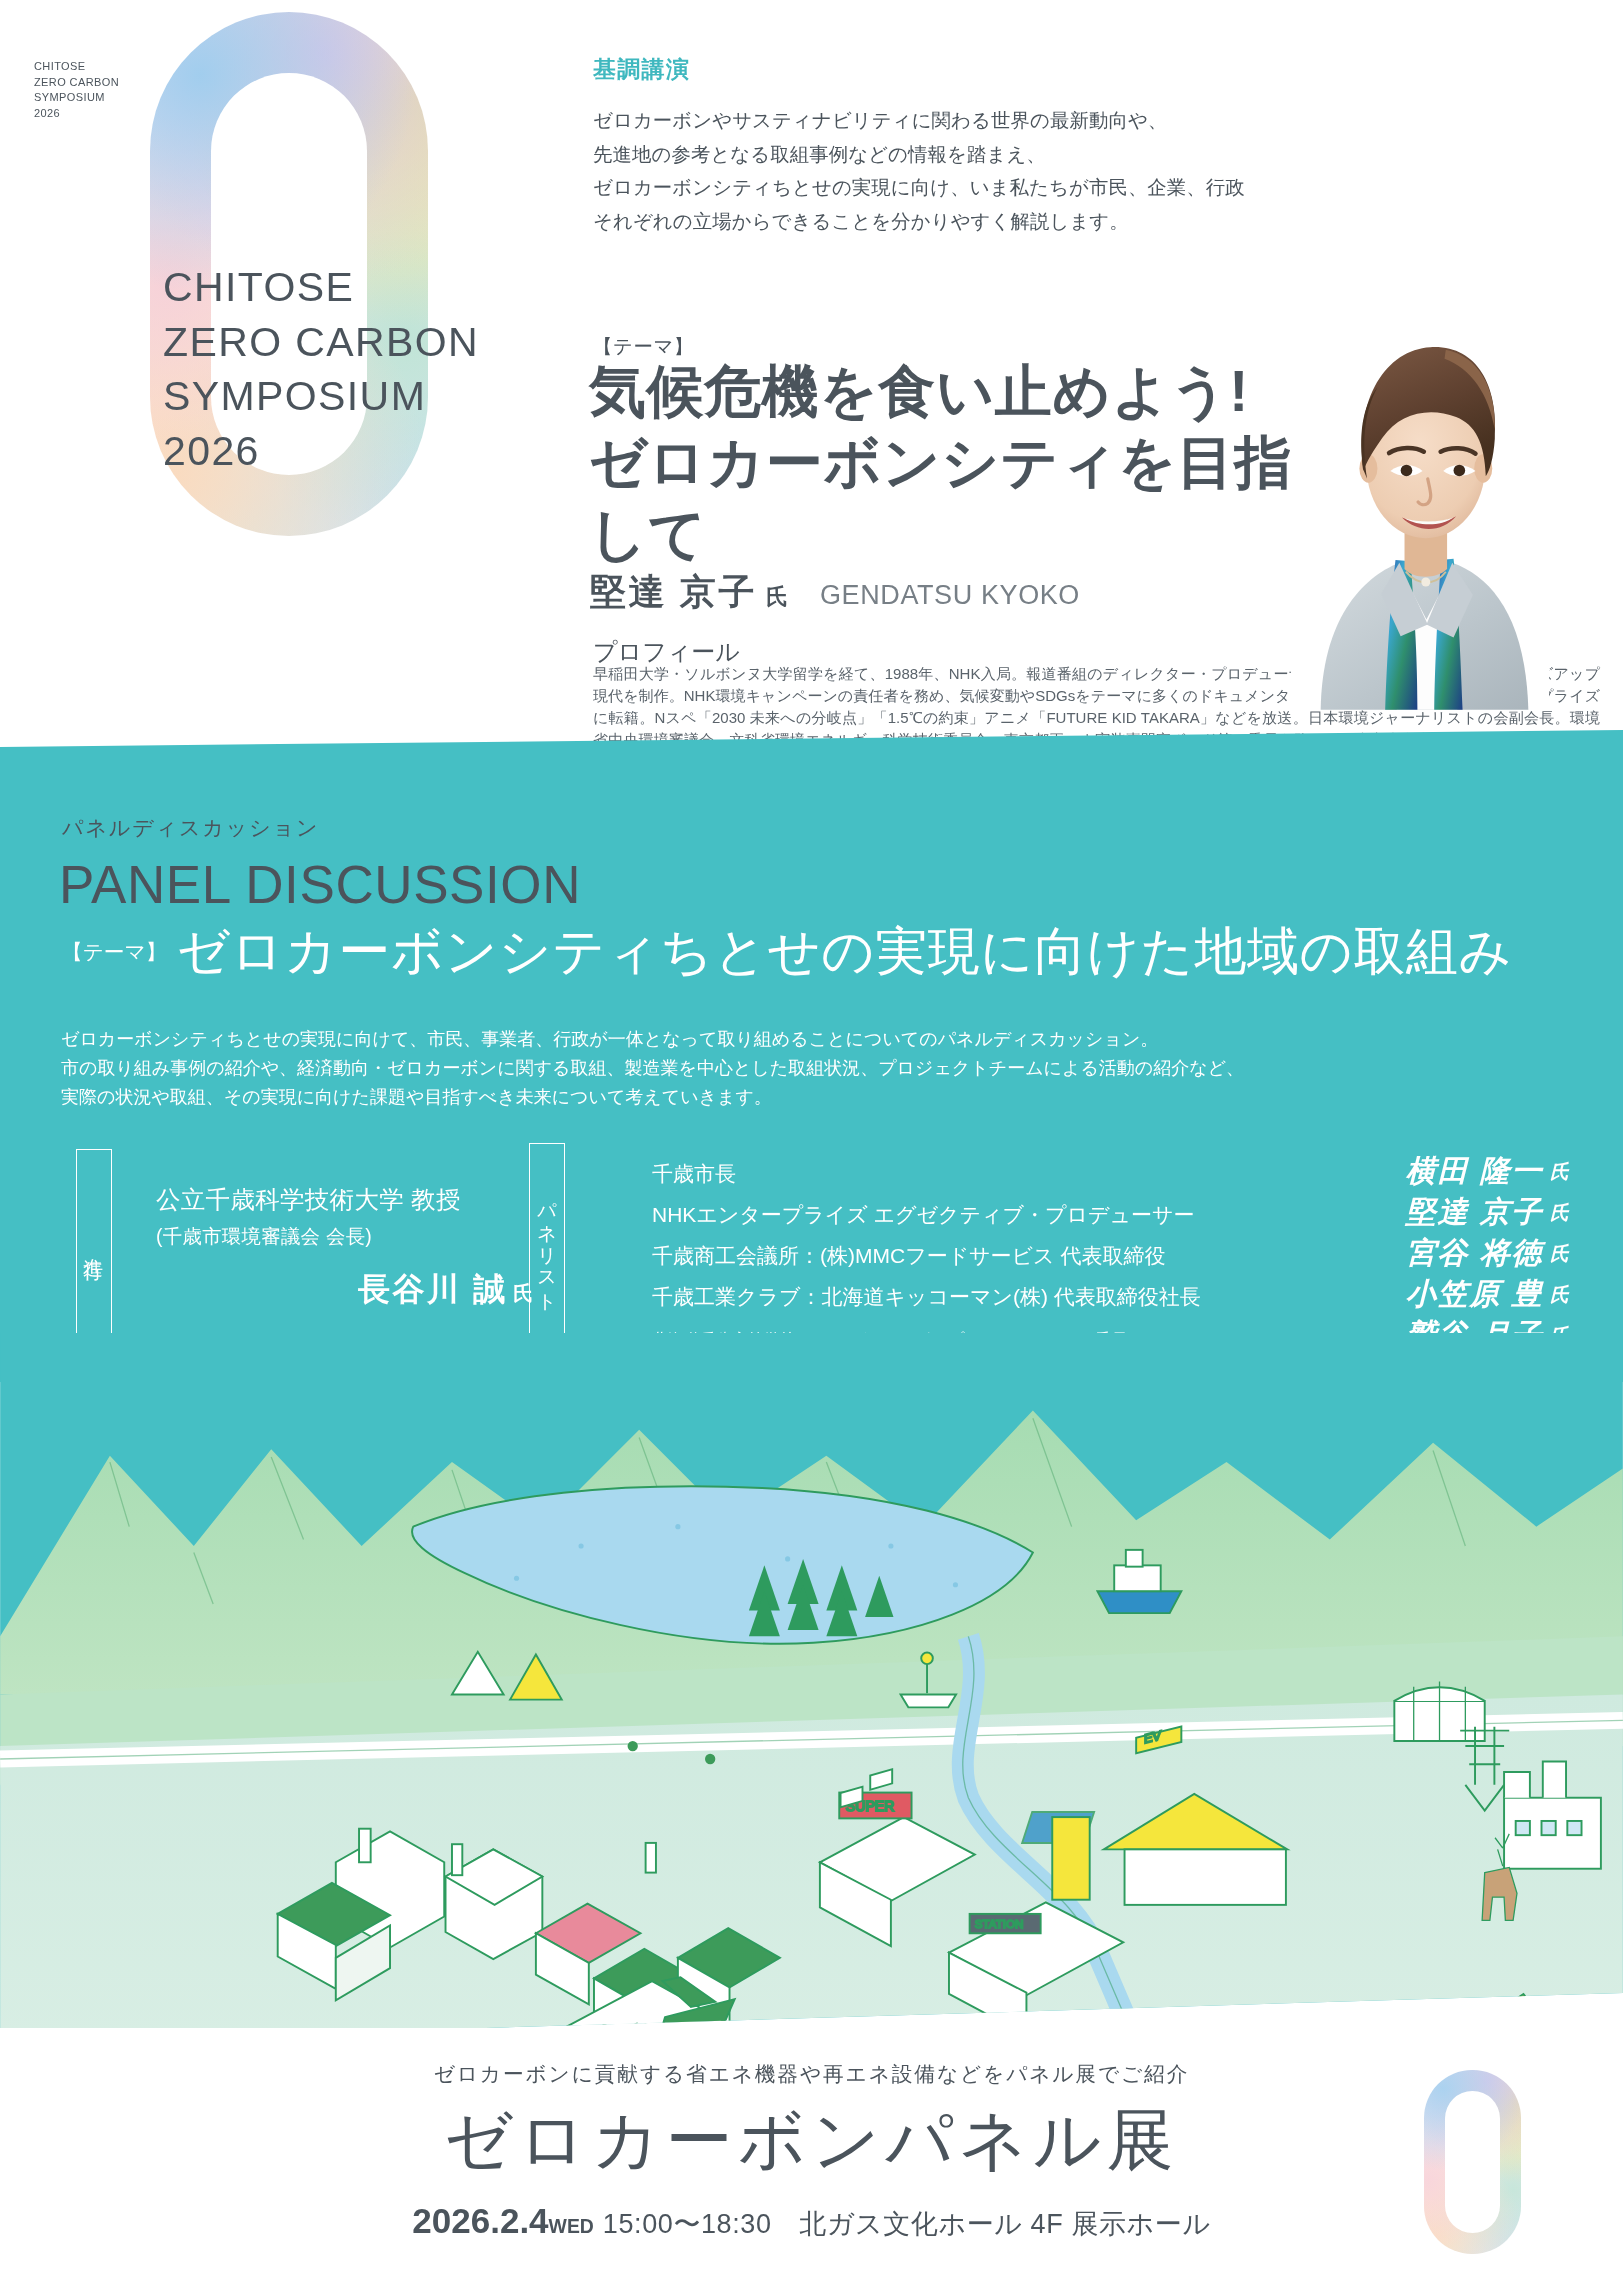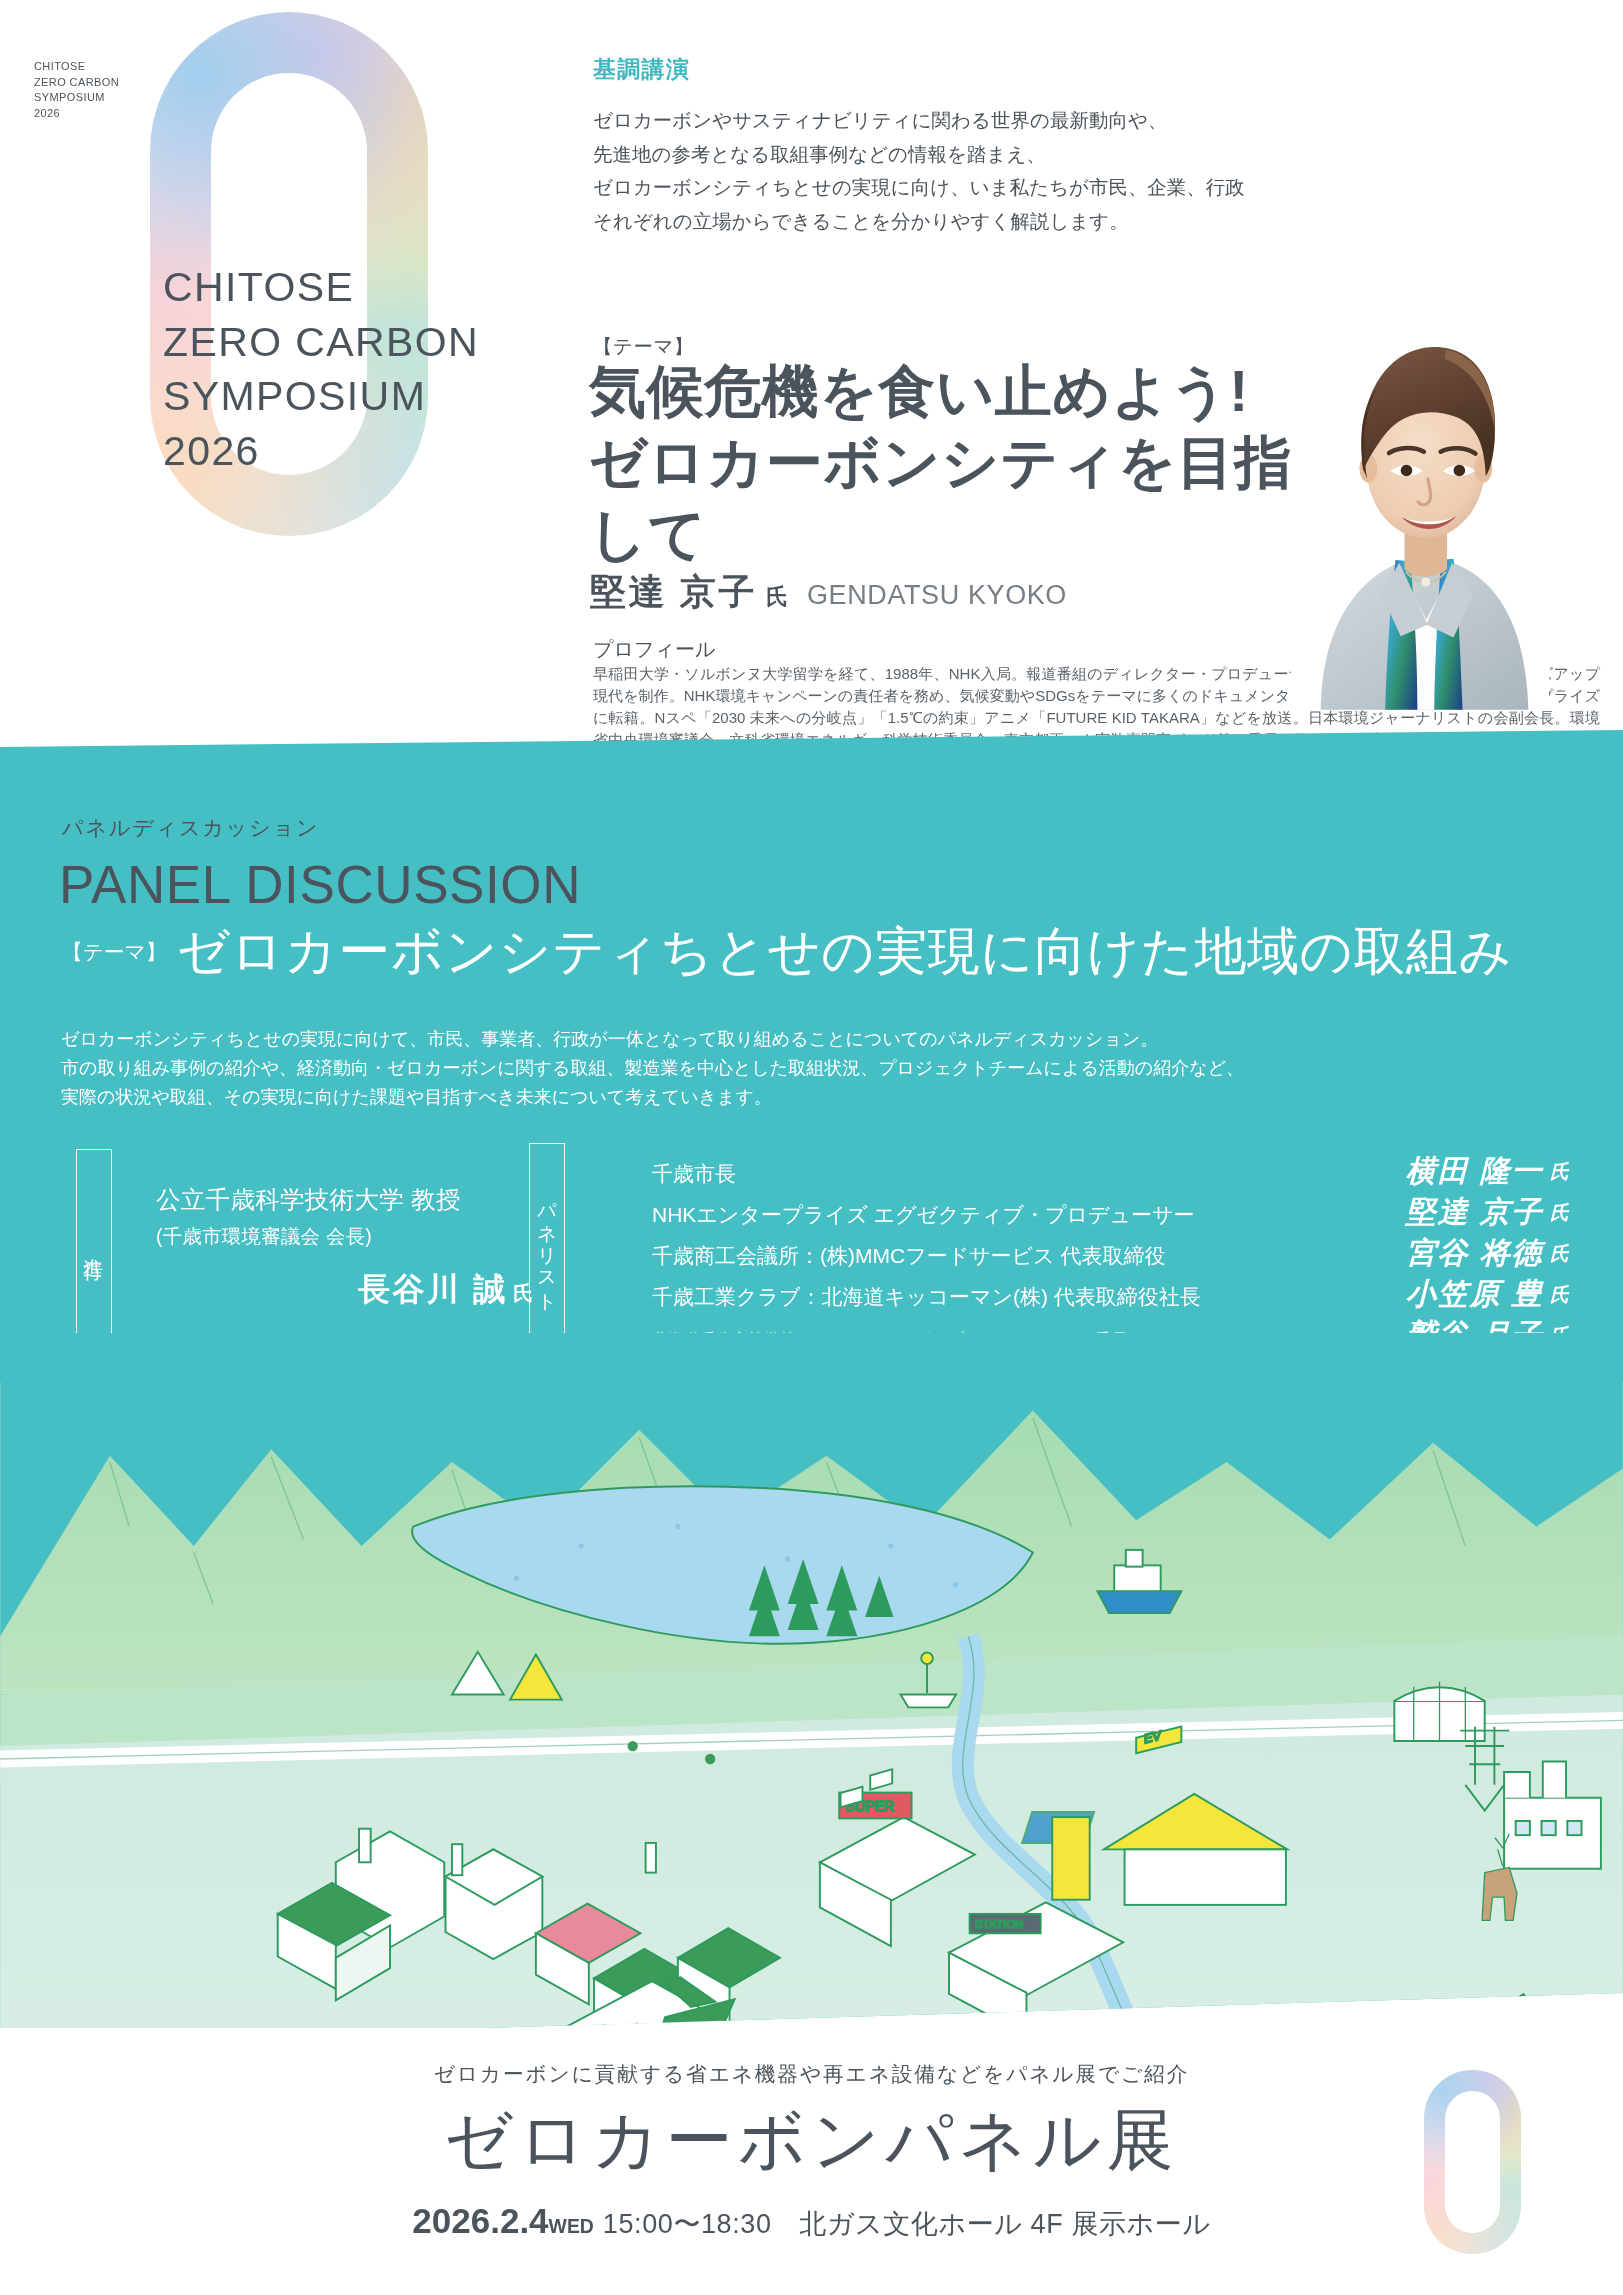--- a/index.html
+++ b/index.html
@@ -48,23 +48,23 @@
   #theme-title {
     position:absolute; left:589px; top:356px; width:762px;
     font-size:57px; line-height:1.25; letter-spacing:0.6px; font-weight:600; color:#4b545c;
     white-space:pre-line;
   }
 
   #lecturer-role { position:absolute; left:593px; top:532px; font-size:21px; letter-spacing:0; color:#4b545c; }
   #lecturer-line { position:absolute; left:590px; top:568px; display:flex; align-items:baseline; gap:9px; }
   #lecturer-name-ja { font-size:36px; font-weight:700; letter-spacing:2.6px; color:#4b545c; }
   #lecturer-suffix { font-size:22px; font-weight:700; color:#4b545c; }
-  #lecturer-name-en { font-size:27px; letter-spacing:0.6px; color:#777f86; margin-left:10px; }
-
-  #profile-heading { position:absolute; left:593px; top:636px; font-size:20px; color:#4b545c; }
+  #lecturer-name-en { font-size:27px; letter-spacing:0.6px; color:#777f86; margin-left:23px; }
+
+  #profile-heading { position:absolute; left:593px; top:636px; font-size:24px; color:#4b545c; }
   #profile-body {
     position:absolute; left:593px; top:663px; width:1007px;
     font-size:15px; line-height:1.46; letter-spacing:0; color:#5a636b; text-align:justify;
   }
 
   
   #portrait { position:absolute; left:1291px; top:316px; width:258px; height:394px; overflow:hidden; }
   #portrait svg { width:100%; height:100%; display:block; }
 
   

